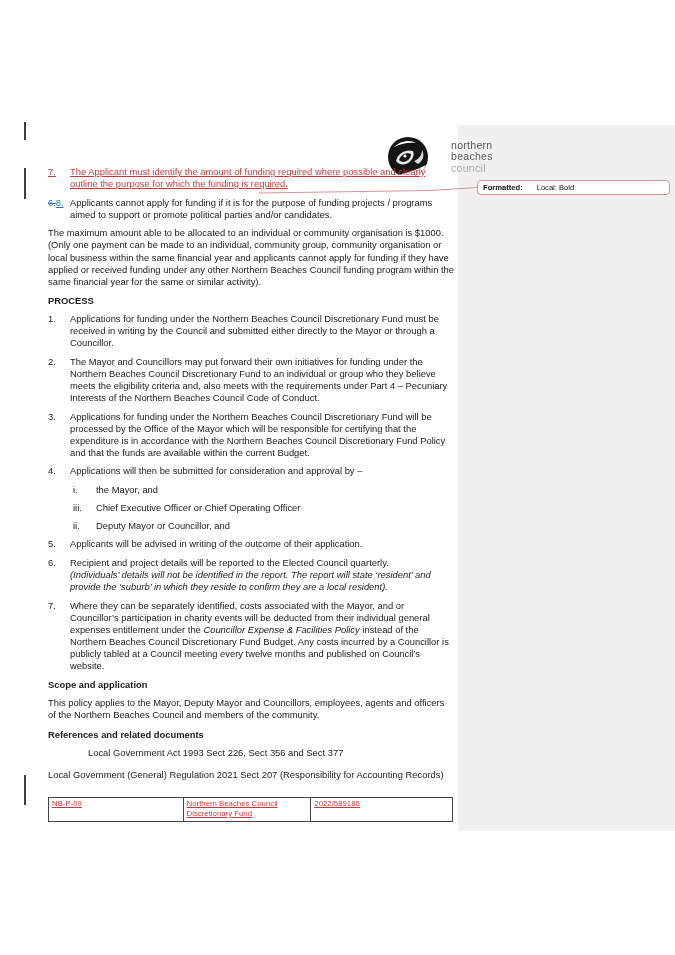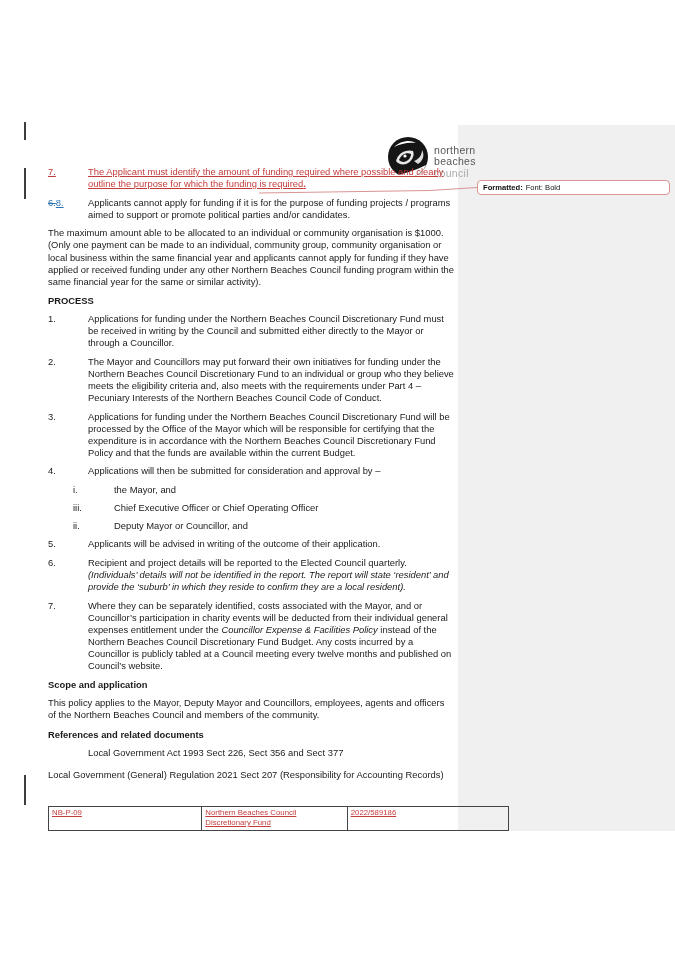--- a/index.html
+++ b/index.html
@@ -22,54 +22,54 @@
   .markup-panel{
     position:absolute;left:458px;top:125px;width:217px;height:706px;
     background:var(--markup_bg);
   }
   .change-bar{position:absolute;left:24px;width:2px;background:#3d3d3d;}
   .bar1{top:122px;height:18px;}
   .bar2{top:168px;height:31px;}
   .bar3{top:775px;height:30px;}
 
   
-  .logo{position:absolute;left:386px;top:135px;display:flex;align-items:flex-end;gap:4px;}
+  .logo{position:absolute;left:386px;top:135px;display:flex;align-items:center;gap:21px;}
   .logo-emblem{width:44px;height:44px;display:block;}
   .logo-text{font-size:10.5px;line-height:11.5px;letter-spacing:.3px;color:#58595b;}
   .logo-text .l3{color:#a8aaad;}
 
   
   .connector-svg{position:absolute;left:0;top:0;width:675px;height:955px;pointer-events:none;}
   .comment-box{
     position:absolute;left:477px;top:180px;width:193px;height:15px;
     background:#ffffff;border:1px solid var(--comment_border);border-radius:4px;
     font-size:7.6px;line-height:12px;padding:0 5px;color:#111;
-    display:flex;align-items:center;gap:3px;white-space:nowrap;overflow:hidden;
+    display:flex;align-items:center;gap:14px;white-space:nowrap;overflow:hidden;
   }
   .comment-box b{font-weight:bold;}
 
   
   .content{position:absolute;left:48px;top:166px;width:406px;font-size:9.4px;line-height:12.1px;}
   p{margin:0 0 6px 0;}
   h3{font-size:9.4px;line-height:12.1px;font-weight:bold;margin:3px 0 6px 0;}
   .li{display:flex;margin:0 0 6.5px 0;}
   .li .num{flex:0 0 22px;}
-  .li .body{flex:1;margin-left:18px;}
+  .li .body{flex:1;}
   .sub{margin-left:25px;margin-bottom:6px;}
   .sub .num{flex:0 0 23px;}
   .red{color:var(--insert_red);}
   .u{text-decoration:underline;}
   .strike{text-decoration:line-through;}
   .blue{color:var(--insert_blue);}
   .anchor{font-weight:bold;}
   .ital{font-style:italic;}
 
   
   .ftable{
-    width:461px;border-collapse:collapse;margin-top:25px;
+    width:405px;border-collapse:collapse;margin-top:16px;
     font-size:7.8px;line-height:9.6px;
   }
   .ftable td{
     border:1px solid #444;vertical-align:top;padding:1px 3px 2px 3px;
     color:var(--insert_red);text-decoration:underline;
   }
   .ftable td.c1{width:135px;}
   .ftable td.c2{width:128px;}
   .ftable td.c3{width:142px;}
 </style>
@@ -100,21 +100,21 @@
     </svg>
     <div class="logo-text">
       <div class="l1">northern</div>
       <div class="l2">beaches</div>
       <div class="l3">council</div>
     </div>
   </div>
 
   <div class="comment-box">
     <b>Formatted:</b>
-    <span>Font: Bold</span>
+    <span>Local: Bold</span>
   </div>
 
   <div class="content">
 
     <div class="li">
       <span class="num red u">7.</span>
       <span class="body red u"><span>The Applicant must identify the amount of funding required where possible and clearly outline the purpose for which the funding is required</span><span class="anchor">.</span></span>
     </div>
 
     <div class="li">

